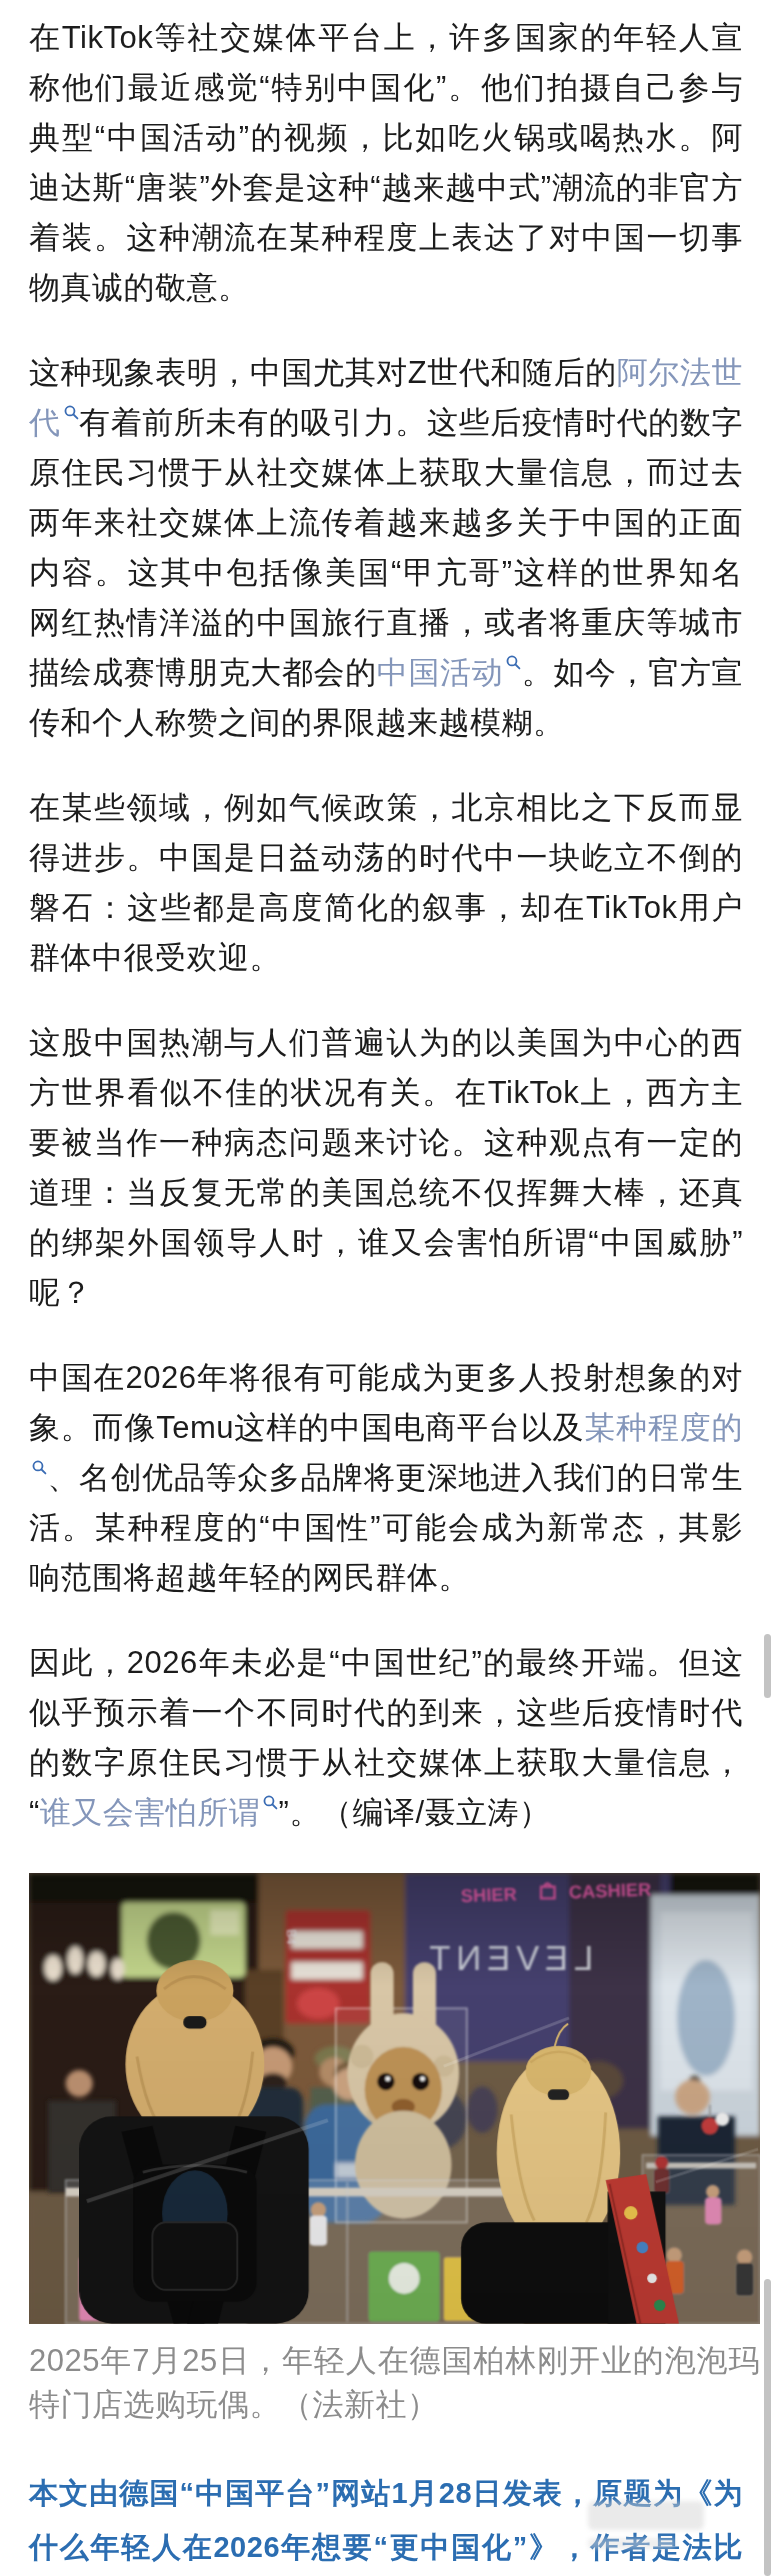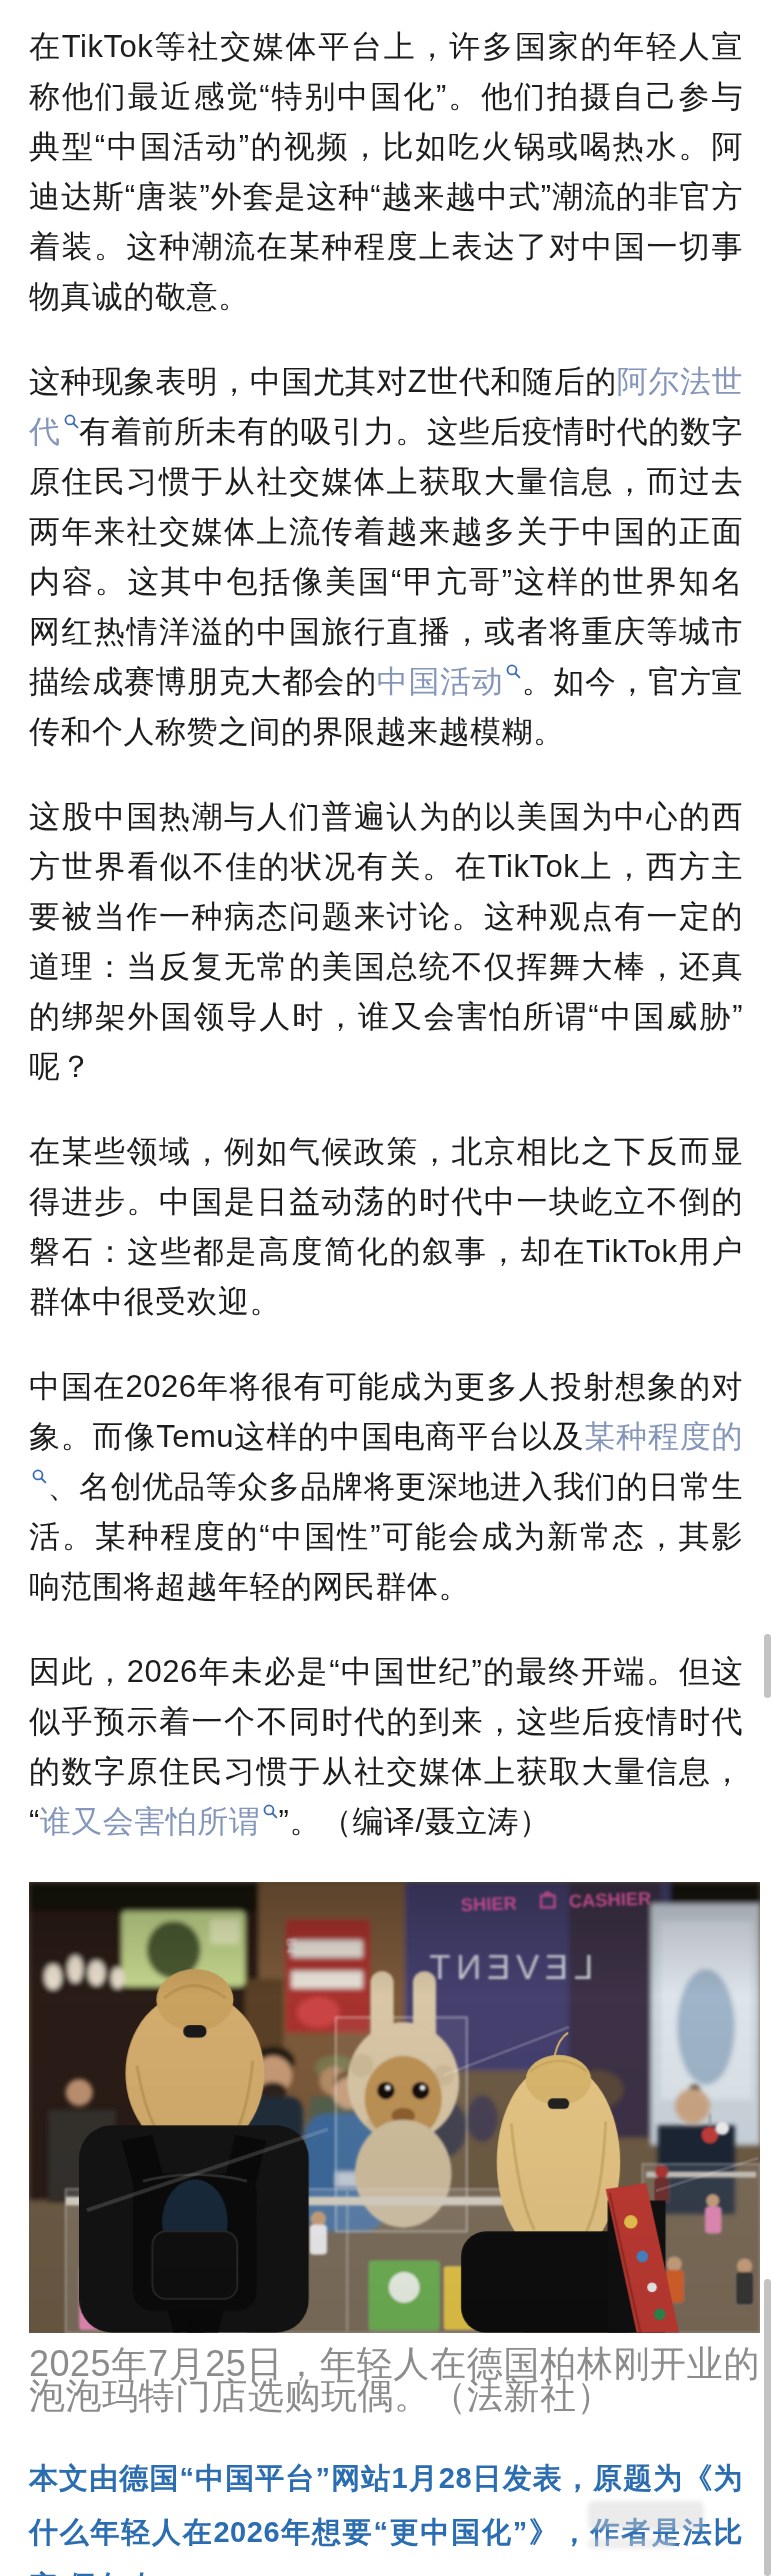--- a/index.html
+++ b/index.html
@@ -1,25 +1,25 @@
 <!DOCTYPE html>
 <html lang="zh" style="--link: #8496ba; --licon: #3a6cb4; --footer: #2b6db1; --caption: #8c8c8c; --sb: #c3c3c3;"><head>
 <meta charset="utf-8">
 <style>
   html,body{margin:0;padding:0;background:#fff;}
   body{width:772px;font-family:"Liberation Sans","DejaVu Sans",sans-serif;}
   .page{position:relative;width:772px;height:2576px;background:#fff;overflow:hidden;}
-  .content{padding:22px 29px 0 29px;}
+  .content{padding:13px 29px 0 29px;}
   .para{font-size:31px;line-height:50px;color:#1c1c1c;margin:0 0 35px 0;text-align:justify;letter-spacing:0.5px;}
   .lnk{color:var(--link,#8496ba);text-decoration:none;cursor:pointer;}
   .mag{width:16.4px;height:16.4px;position:relative;top:-12.5px;margin-left:1.9px;color:var(--licon,#3a6cb4);}
   figure.photo-block{margin:35px 0 0 29px;width:731px;}
   .photo{width:731px;height:451px;overflow:hidden;background:#6e5b45;}
   .photo svg{display:block;width:731px;height:451px;}
-  figcaption{font-size:36px;line-height:32px;color:var(--caption,#8c8c8c);margin-top:15.4px;text-align:justify;letter-spacing:0.5px;}
+  figcaption{font-size:31px;line-height:44px;color:var(--caption,#8c8c8c);margin-top:15.4px;text-align:justify;letter-spacing:0.5px;}
   .footer{font-size:29px;line-height:54px;font-weight:bold;color:var(--footer,#2b6db1);margin:39px 29px 0 29px;text-align:justify;letter-spacing:0.5px;}
   .sb{position:absolute;right:1px;width:6.8px;border-radius:3.9px;background:var(--sb,#c3c3c3);}
   #sbA{top:1634px;height:64px;}
   #sbB{top:2279px;height:297px;}
   .watermark{position:absolute;right:39px;top:2501px;width:145px;height:60px;opacity:.45;filter:blur(1.9px);pointer-events:none;}
   .watermark .wm1{width:116px;height:29px;border-radius:5.8px;background:#d2d2d2;}
   .watermark .wm2{width:87px;height:11.6px;margin-top:7.7px;border-radius:3.9px;background:#dcdcdc;}
 </style>
 </head>
 <body>
@@ -28,22 +28,22 @@
 
   <div class="content" id="paragraphs">
       <p class="para"><span>在TikTok等社交媒体平台上，许多国家的年轻人宣称他们最近感觉“特别中国化”。他们拍摄自己参与典型“中国活动”的视频，比如吃火锅或喝热水。阿迪达斯“唐装”外套是这种“越来越中式”潮流的非官方着装。这种潮流在某种程度上表达了对中国一切事物真诚的敬意。</span></p>
       <p class="para"><span>这种现象表明，中国尤其对Z世代和随后的</span><a class="lnk"><span>阿尔法世代</span><svg class="mag" viewBox="0 0 20 20">
             <circle cx="8.5" cy="8.5" r="5.5" fill="none" stroke="currentColor" stroke-width="2.2"></circle>
             <line x1="12.8" y1="12.8" x2="17.6" y2="17.6" stroke="currentColor" stroke-width="2.2" stroke-linecap="round"></line>
           </svg></a><span>有着前所未有的吸引力。这些后疫情时代的数字原住民习惯于从社交媒体上获取大量信息，而过去两年来社交媒体上流传着越来越多关于中国的正面内容。这其中包括像美国“甲亢哥”这样的世界知名网红热情洋溢的中国旅行直播，或者将重庆等城市描绘成赛博朋克大都会的</span><a class="lnk"><span>中国活动</span><svg class="mag" viewBox="0 0 20 20">
             <circle cx="8.5" cy="8.5" r="5.5" fill="none" stroke="currentColor" stroke-width="2.2"></circle>
             <line x1="12.8" y1="12.8" x2="17.6" y2="17.6" stroke="currentColor" stroke-width="2.2" stroke-linecap="round"></line>
           </svg></a><span>。如今，官方宣传和个人称赞之间的界限越来越模糊。</span></p>
+      <p class="para"><span>在某些领域，例如气候政策，北京相比之下反而显得进步。中国是日益动荡的时代中一块屹立不倒的磐石：这些都是高度简化的叙事，却在TikTok用户群体中很受欢迎。</span></p>
       <p class="para"><span>这股中国热潮与人们普遍认为的以美国为中心的西方世界看似不佳的状况有关。在TikTok上，西方主要被当作一种病态问题来讨论。这种观点有一定的道理：当反复无常的美国总统不仅挥舞大棒，还真的绑架外国领导人时，谁又会害怕所谓“中国威胁”呢？</span></p>
-      <p class="para"><span>在某些领域，例如气候政策，北京相比之下反而显得进步。中国是日益动荡的时代中一块屹立不倒的磐石：这些都是高度简化的叙事，却在TikTok用户群体中很受欢迎。</span></p>
       <p class="para"><span>中国在2026年将很有可能成为更多人投射想象的对象。而像Temu这样的中国电商平台以及</span><a class="lnk"><span>某种程度的</span><svg class="mag" viewBox="0 0 20 20">
             <circle cx="8.5" cy="8.5" r="5.5" fill="none" stroke="currentColor" stroke-width="2.2"></circle>
             <line x1="12.8" y1="12.8" x2="17.6" y2="17.6" stroke="currentColor" stroke-width="2.2" stroke-linecap="round"></line>
           </svg></a><span>、名创优品等众多品牌将更深地进入我们的日常生活。某种程度的“中国性”可能会成为新常态，其影响范围将超越年轻的网民群体。</span></p>
       <p class="para"><span>因此，2026年未必是“中国世纪”的最终开端。但这似乎预示着一个不同时代的到来，这些后疫情时代的数字原住民习惯于从社交媒体上获取大量信息，“</span><a class="lnk"><span>谁又会害怕所谓</span><svg class="mag" viewBox="0 0 20 20">
             <circle cx="8.5" cy="8.5" r="5.5" fill="none" stroke="currentColor" stroke-width="2.2"></circle>
             <line x1="12.8" y1="12.8" x2="17.6" y2="17.6" stroke="currentColor" stroke-width="2.2" stroke-linecap="round"></line>
           </svg></a><span>”。（编译/聂立涛）</span></p>
     </div>
 

